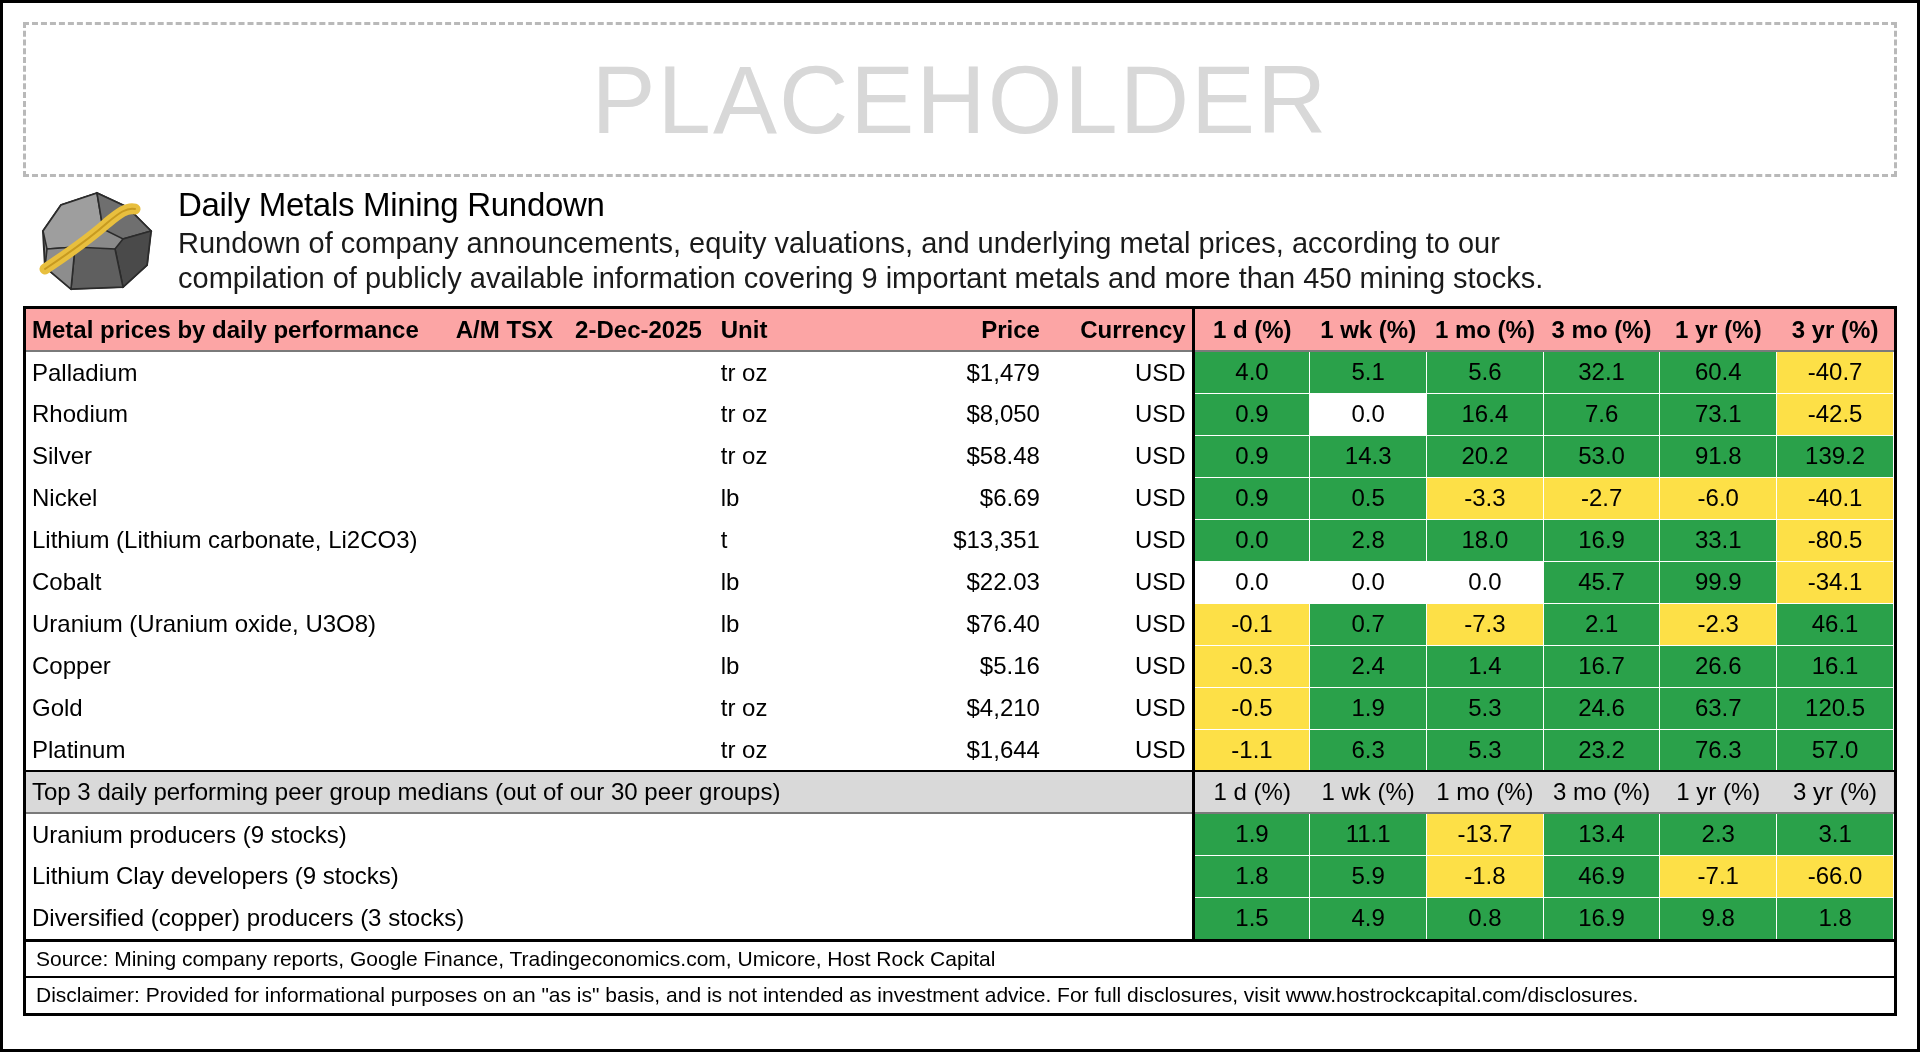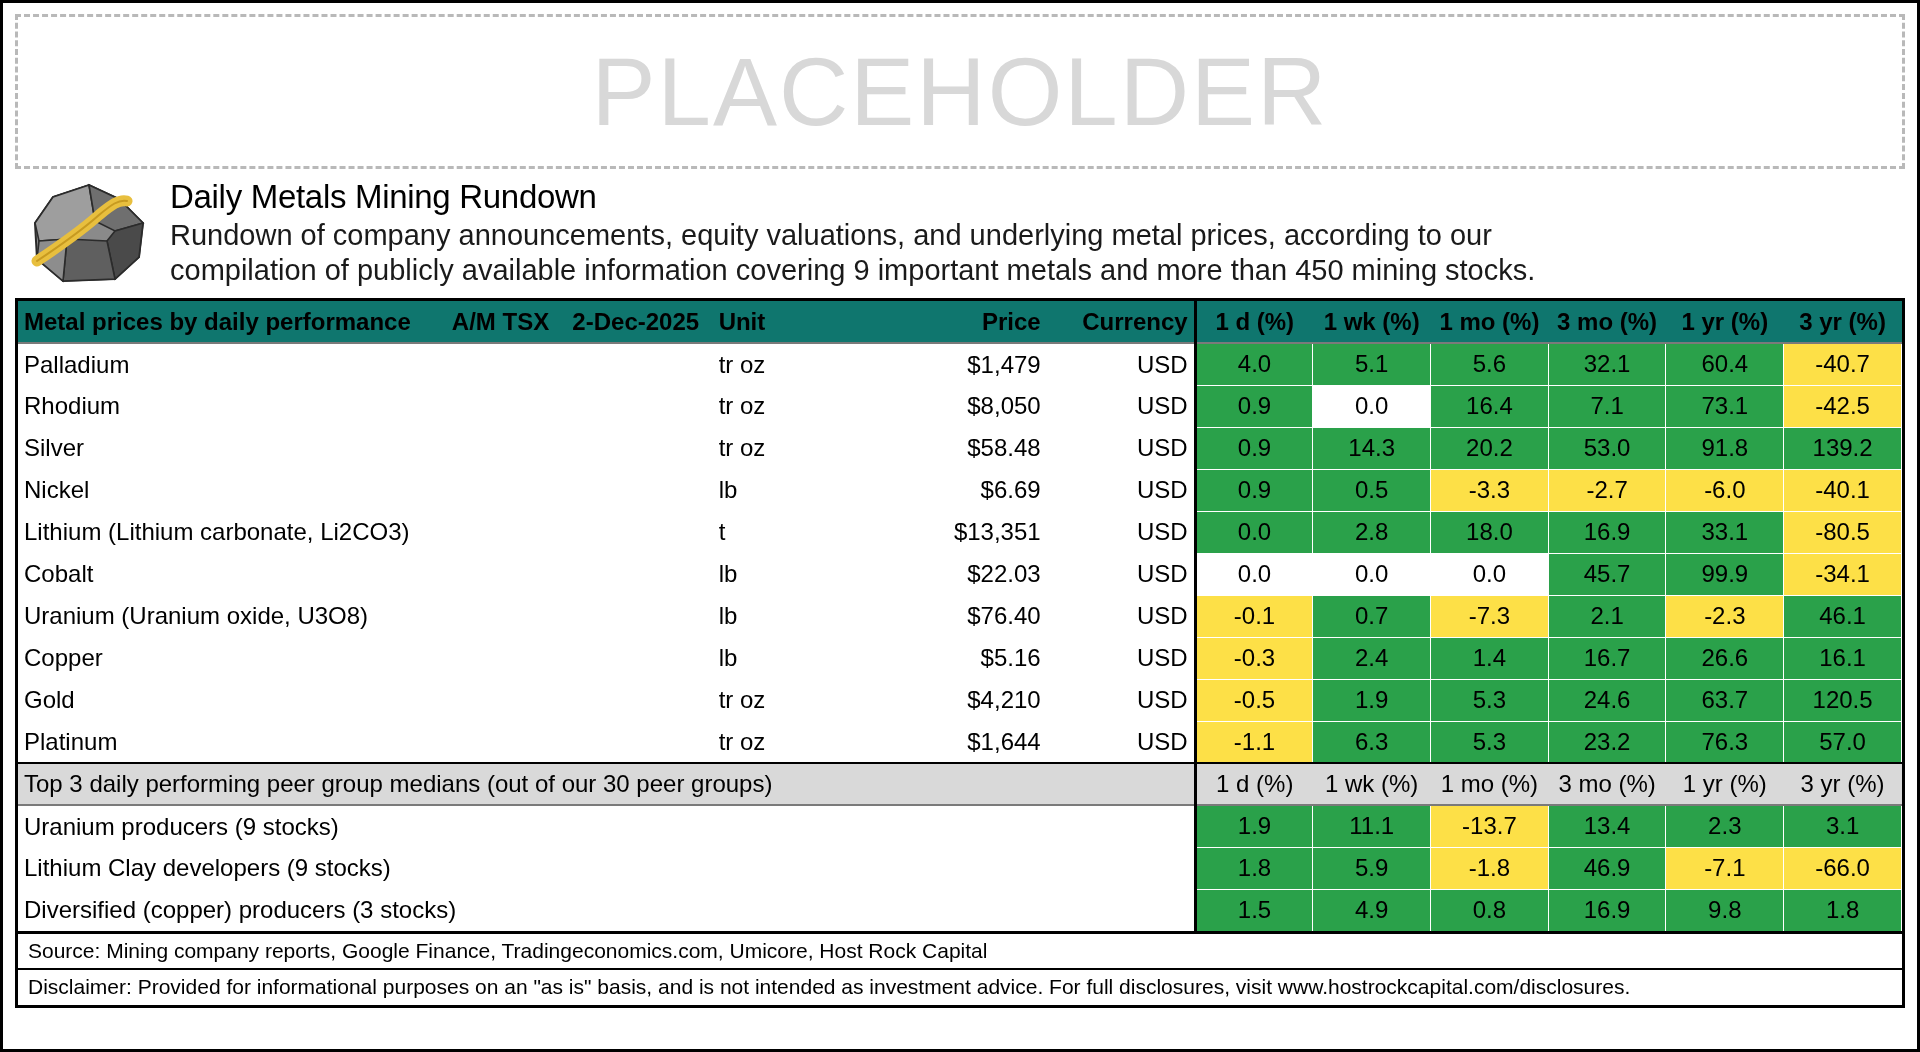--- a/index.html
+++ b/index.html
@@ -7,21 +7,21 @@
     margin: 0; padding: 0;
     width: 1920px; height: 1052px;
     background: #ffffff;
     font-family: "Liberation Sans", sans-serif;
   }
   #page {
     position: relative;
     width: 1920px; height: 1052px;
     background: #ffffff;
     border: 3px solid #000000;
-    padding: 0;
+    padding: 8px;
     overflow: hidden;
   }
 
   
   .placeholder-band {
     margin: 11px 12px 0 12px;
     height: 155px;
     border: 3px dashed #b9b9b9;
     display: flex;
     align-items: center;
@@ -94,21 +94,21 @@
   
   col.c-name   { width: 400px; }
   col.c-am     { width: 110px; }
   col.c-date   { width: 145px; }
   col.c-unit   { width: 130px; }
   col.c-price  { width: 185px; }
   col.c-curr   { width: 140px; }
   col.c-pct    { width: 111px; }
 
   tr.head-row td {
-    background: #0f766e;
+    background: #fca5a5;
     font-weight: bold;
     border-bottom: 2px solid #7a7a7a;
     font-size: 24px;
   }
   tr.head-row td.sep-left { border-left: 3px solid #000; }
 
   td.l { text-align: left; }
   td.r { text-align: right; }
   td.c { text-align: center; }
   td.bold { font-weight: bold; }
@@ -240,21 +240,21 @@
           <tr class="data-row">
             <td class="l namecell">Rhodium</td>
             <td class="c"></td>
             <td class="c"></td>
             <td class="l">tr oz</td>
             <td class="r bold">$8,050</td>
             <td class="r">USD</td>
             <td class="pct green first-pct">0.9</td>
             <td class="pct white">0.0</td>
             <td class="pct green">16.4</td>
-            <td class="pct green">7.1</td>
+            <td class="pct green">7.6</td>
             <td class="pct green">73.1</td>
             <td class="pct red">-42.5</td>
           </tr>
           <tr class="data-row">
             <td class="l namecell">Silver</td>
             <td class="c"></td>
             <td class="c"></td>
             <td class="l">tr oz</td>
             <td class="r bold">$58.48</td>
             <td class="r">USD</td>

